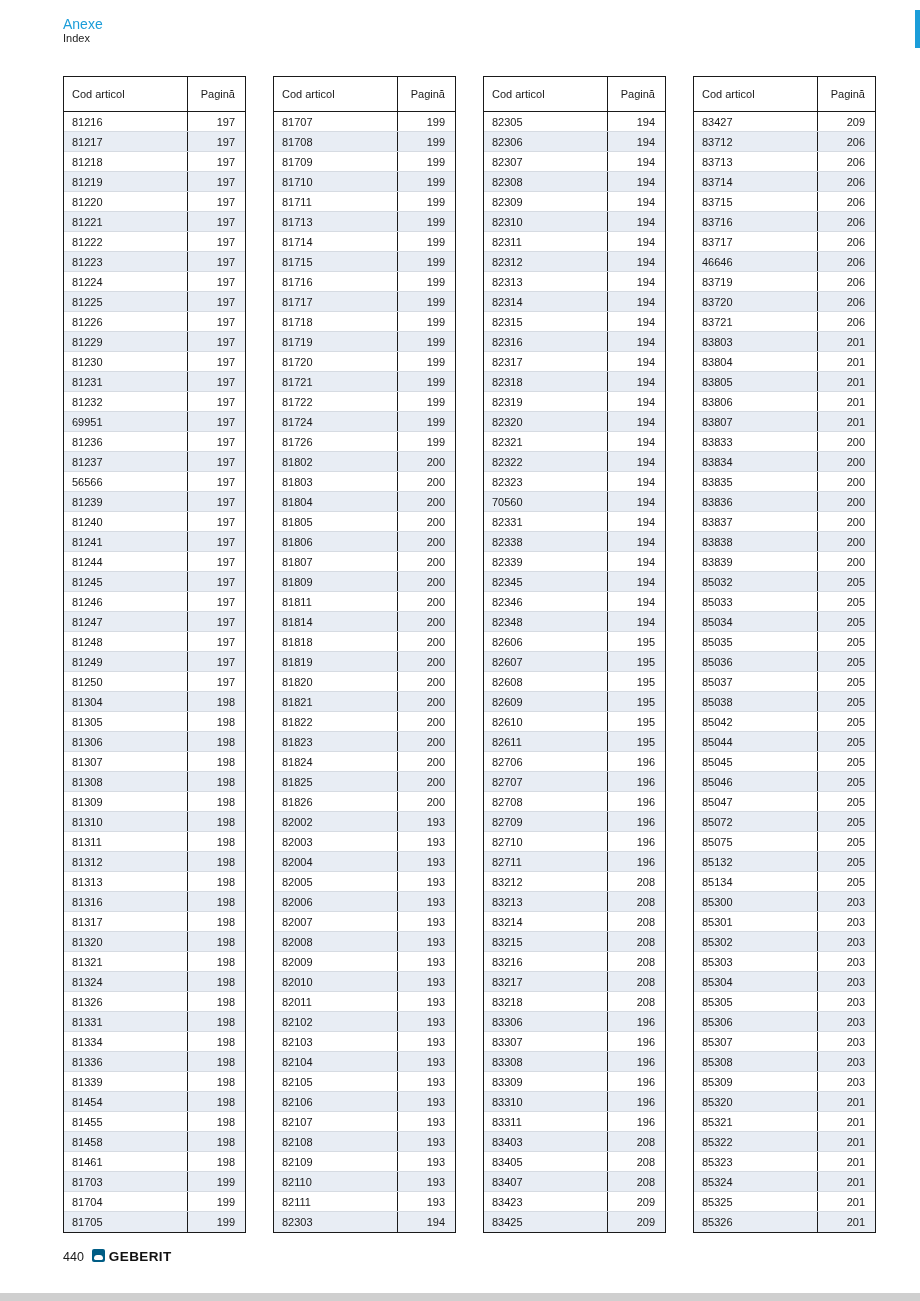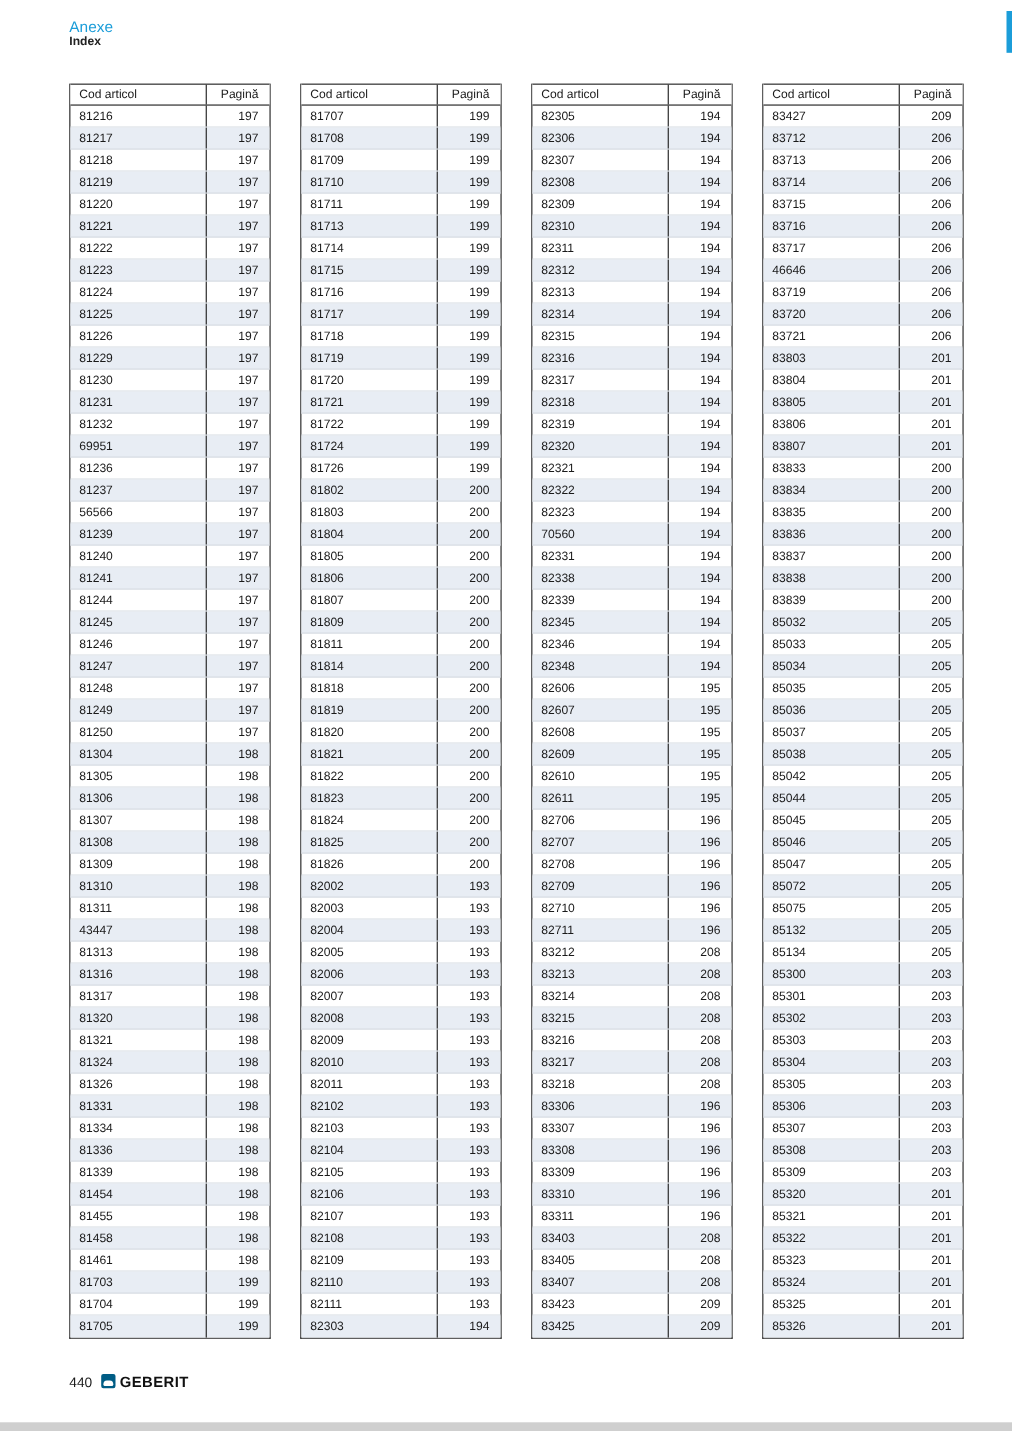--- a/index.html
+++ b/index.html
@@ -6,36 +6,36 @@
   html,body { background:#ffffff; }
   body {
     width:920px; height:1301px; position:relative; overflow:hidden;
     font-family:"Liberation Sans", sans-serif; color:#1a1a1a;
   }
   .page { position:absolute; inset:0; background:#fff; }
 
   
   .page-header { position:absolute; left:63px; top:16px; }
   .page-title { color:var(--accent-blue,#1b9dd9); font-size:14px; line-height:16px; }
-  .page-subtitle { font-size:11px; line-height:13px; color:#222;font-weight:bold; }
+  .page-subtitle { font-size:11px; line-height:13px; color:#222; }
 
   
   .tab-marker { position:absolute; right:0; top:10px; width:5px; height:38px; background:var(--accent-blue,#1b9dd9); }
 
   
   .tables { position:absolute; left:63px; top:76px; right:44px; display:flex; gap:27px; }
   .idx-table {
     flex:1;
     border-left:1px solid var(--border,#1a1a1a);
     border-right:1px solid var(--border,#1a1a1a);
     border-bottom:1px solid var(--border,#1a1a1a);
     background:#fff;
   }
   .thead {
-    display:flex; height:20px; background:#fff;
+    display:flex; height:36px; background:#fff;
     border-top:1px solid var(--border,#1a1a1a);
     border-bottom:1px solid var(--border,#1a1a1a);
   }
   .row { display:flex; height:20px; }
   .rows .row:not(:last-child) { border-bottom:1px solid #d6dbe2; }
   .rows .row:nth-child(even) { background:var(--row-shade,#e8edf4); }
   .cell-code { flex:1; display:flex; align-items:center; padding-left:8px; font-size:11px; }
   .cell-page {
     width:58px; display:flex; align-items:center; justify-content:flex-end;
     padding-right:10px; font-size:11px;
@@ -216,21 +216,21 @@
           </div>
           <div class="row">
             <span class="cell-code">81310</span>
             <span class="cell-page">198</span>
           </div>
           <div class="row">
             <span class="cell-code">81311</span>
             <span class="cell-page">198</span>
           </div>
           <div class="row">
-            <span class="cell-code">43447</span>
+            <span class="cell-code">81312</span>
             <span class="cell-page">198</span>
           </div>
           <div class="row">
             <span class="cell-code">81313</span>
             <span class="cell-page">198</span>
           </div>
           <div class="row">
             <span class="cell-code">81316</span>
             <span class="cell-page">198</span>
           </div>

